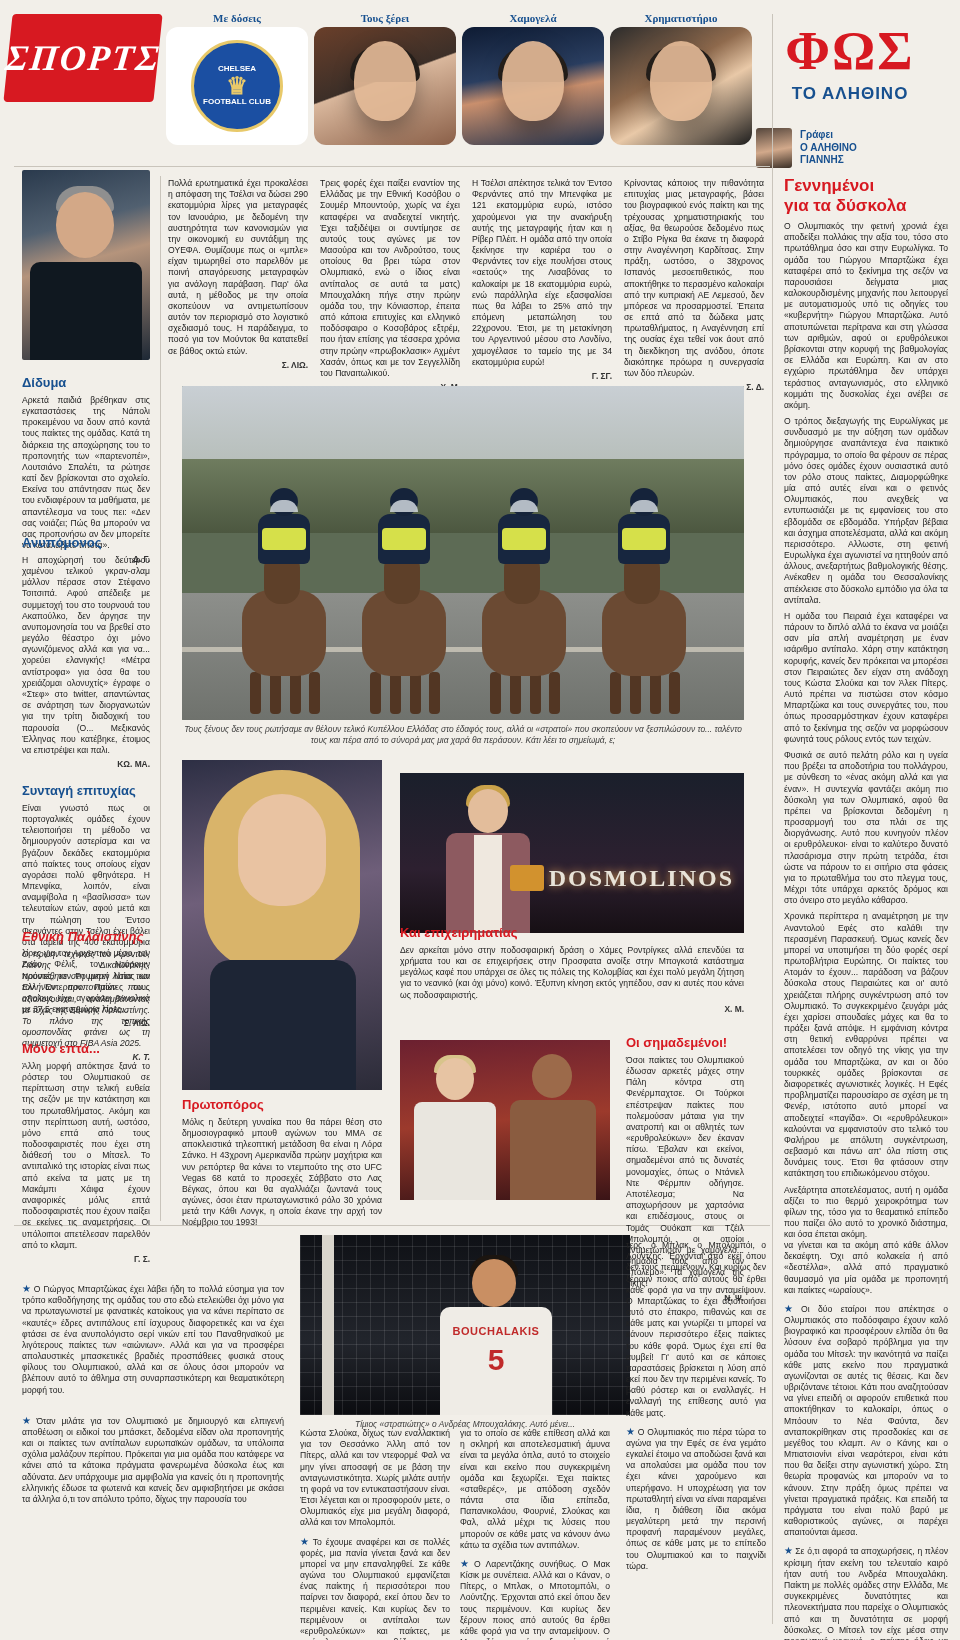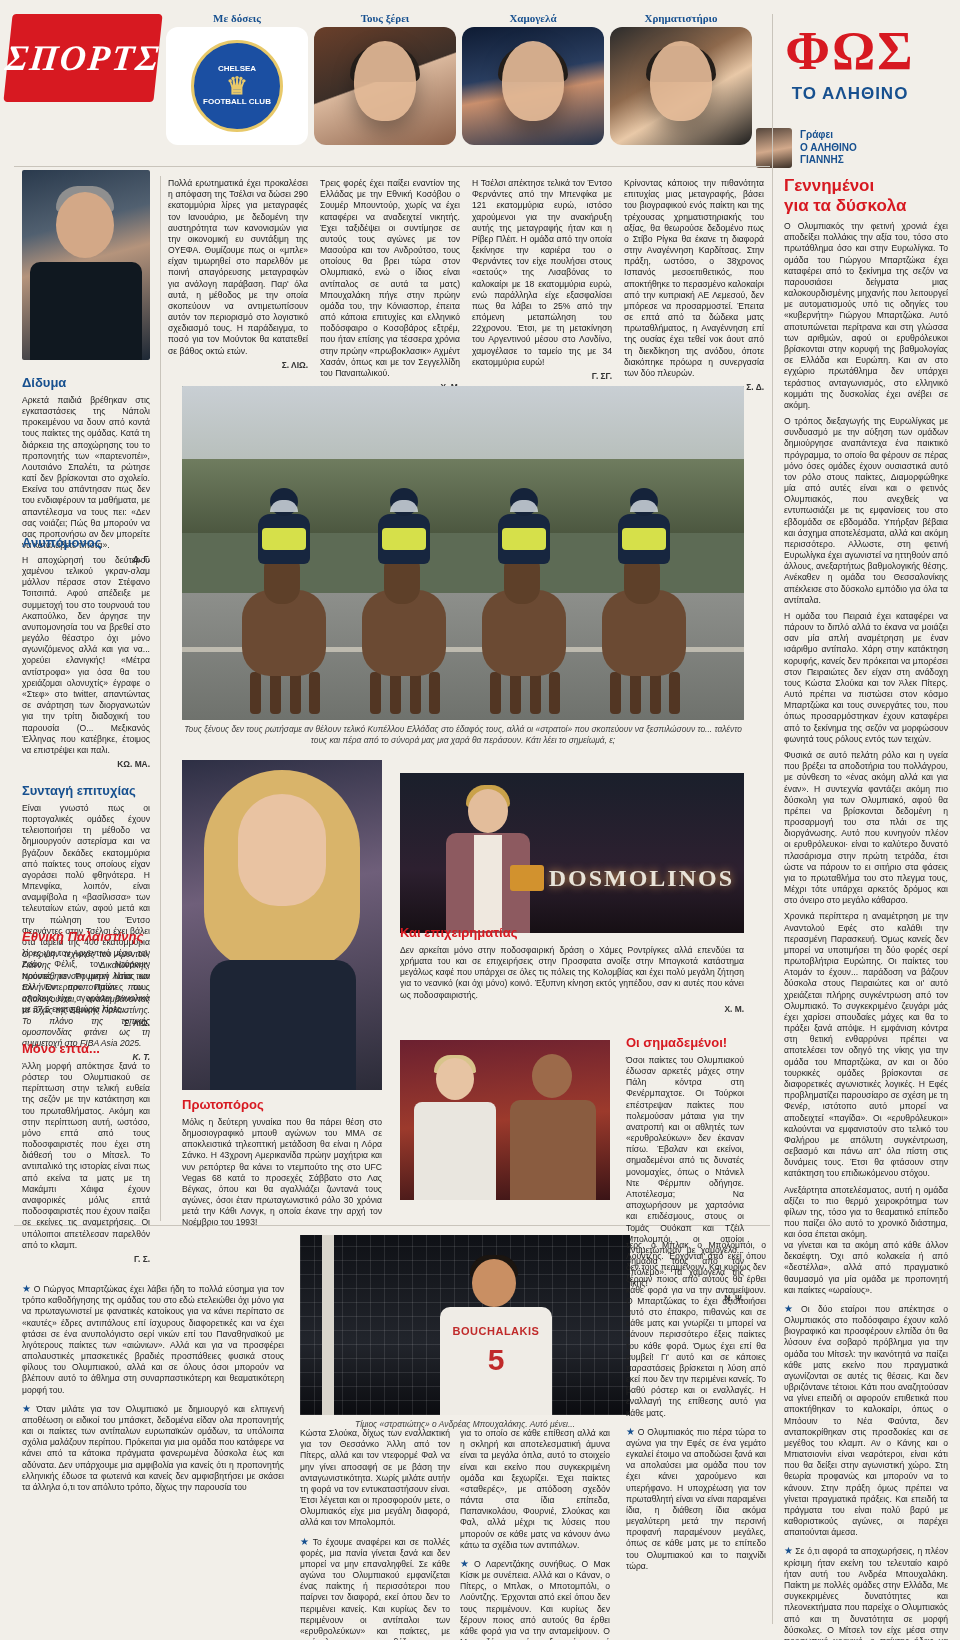--- a/index.html
+++ b/index.html
@@ -503,21 +503,21 @@
       <div class="hh"></div>
       <div class="h"></div>
       <div class="shirt"></div>
       <div class="name">BOUCHALAKIS</div>
       <div class="num">5</div>
     </div>
   </div>
   <div class="cap-keeper">Τίμιος «στρατιώτης» ο Ανδρέας Μπουχαλάκης. Αυτό μένει...</div>
 
   <div class="colbox" style="left:22px;top:1282px;width:262px;">
-    <div class="col-text" style="margin-bottom:6px;">
+    <div class="col-text" style="margin-bottom:18px;">
       <span class="star">★</span><span>Ο Γιώργος Μπαρτζώκας έχει λάβει ήδη το πολλά εύσημα για τον τρόπο καθοδήγησης της ομάδας του στο εδώ ετελειώθει όχι μόνο για να πρωταγωνιστεί με φανατικές κατοίκους για να κάνει περίπατο σε «καυτές» έδρες αντιπάλους επί ίσχυρους διαφορετικές και να έχει φτάσει σε ένα ανυπολόγιστο σερί νικών επί του Παναθηναϊκού με λιγότερους παίκτες των «αιώνιων». Αλλά και για να προσφέρει απολαυστικές μπασκετικές βραδιές προσπάθειες φυσικά στους φίλους του Ολυμπιακού, αλλά και σε όλους όσοι μπορούν να βλέπουν αυτό το άθλημα στη συναρπαστικότερη και θεαματικότερη μορφή του.</span>
     </div>
     <div class="col-text">
       <span class="star">★</span><span>Όταν μιλάτε για τον Ολυμπιακό με δημιουργό και ελπιγενή αποθέωση οι ειδικοί του μπάσκετ, δεδομένα είδαν ολα προπονητής και οι παίκτες των αντίπαλων ευρωπαϊκών ομάδων, τα υπόλοιπα σχόλια μαλάζουν περίπου. Πρόκειται για μια ομάδα που κατάφερε να κάνει από τα κάτοικα πράγματα φανερωμένα δύσκολα έως και αδύνατα. Δεν υπάρχουμε μια αμφιβολία για κανείς ότι η προπονητής ελληνικής έδωσε τα φωτεινά και κανείς δεν αμφισβητήσει με σκάσει τα άλληλα ό,τι τον απόλυτο τρόπο, δίχως την παρουσία του</span>
     </div>
   </div>
 
   <div class="colbox" style="left:300px;top:1428px;width:150px;">
     <div class="col-text" style="margin-bottom:6px;">Κώστα Σλούκα, δίχως των εναλλακτική για τον Θεσσάνκο Άλλη από τον Πίτερς, αλλά και τον ντεφορμέ Φαλ να μην γίνει αποσαφή σε με βάση την ανταγωνιστικότητα. Χωρίς μιλάτε αυτήν τη φορά να τον εντυκαταστήσουν είναι. Έτσι λέγεται και οι προσφορούν μετε, ο Ολυμπιακός είχε μια μεγάλη διαφορά, αλλά και τον Μπολομπόι.</div>
     <div class="col-text">

